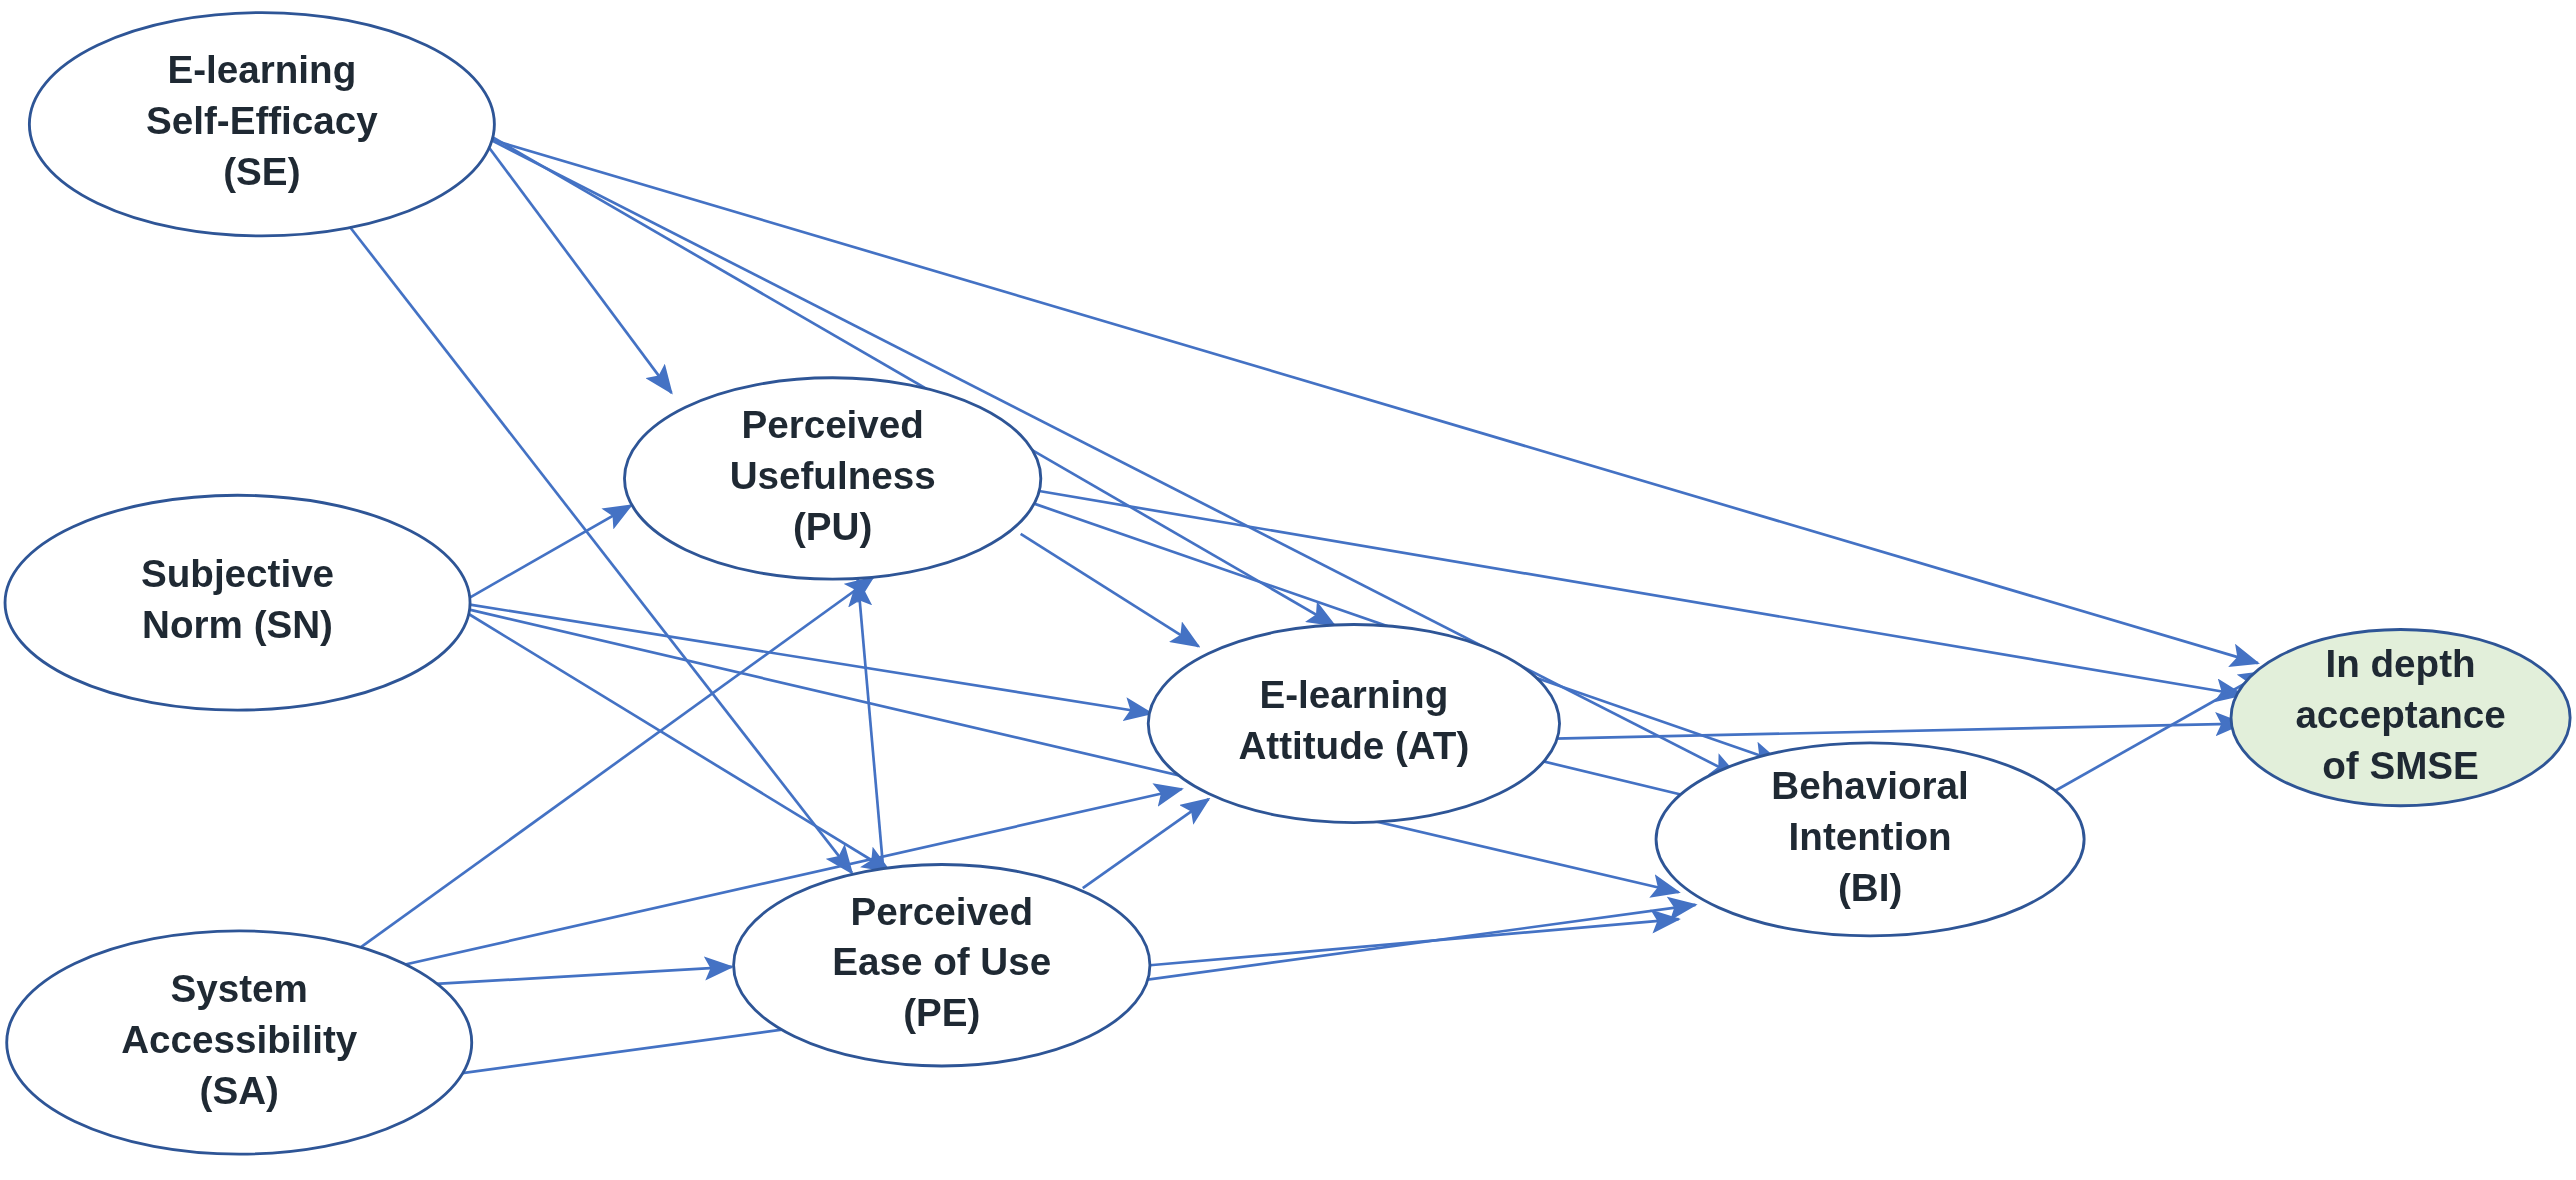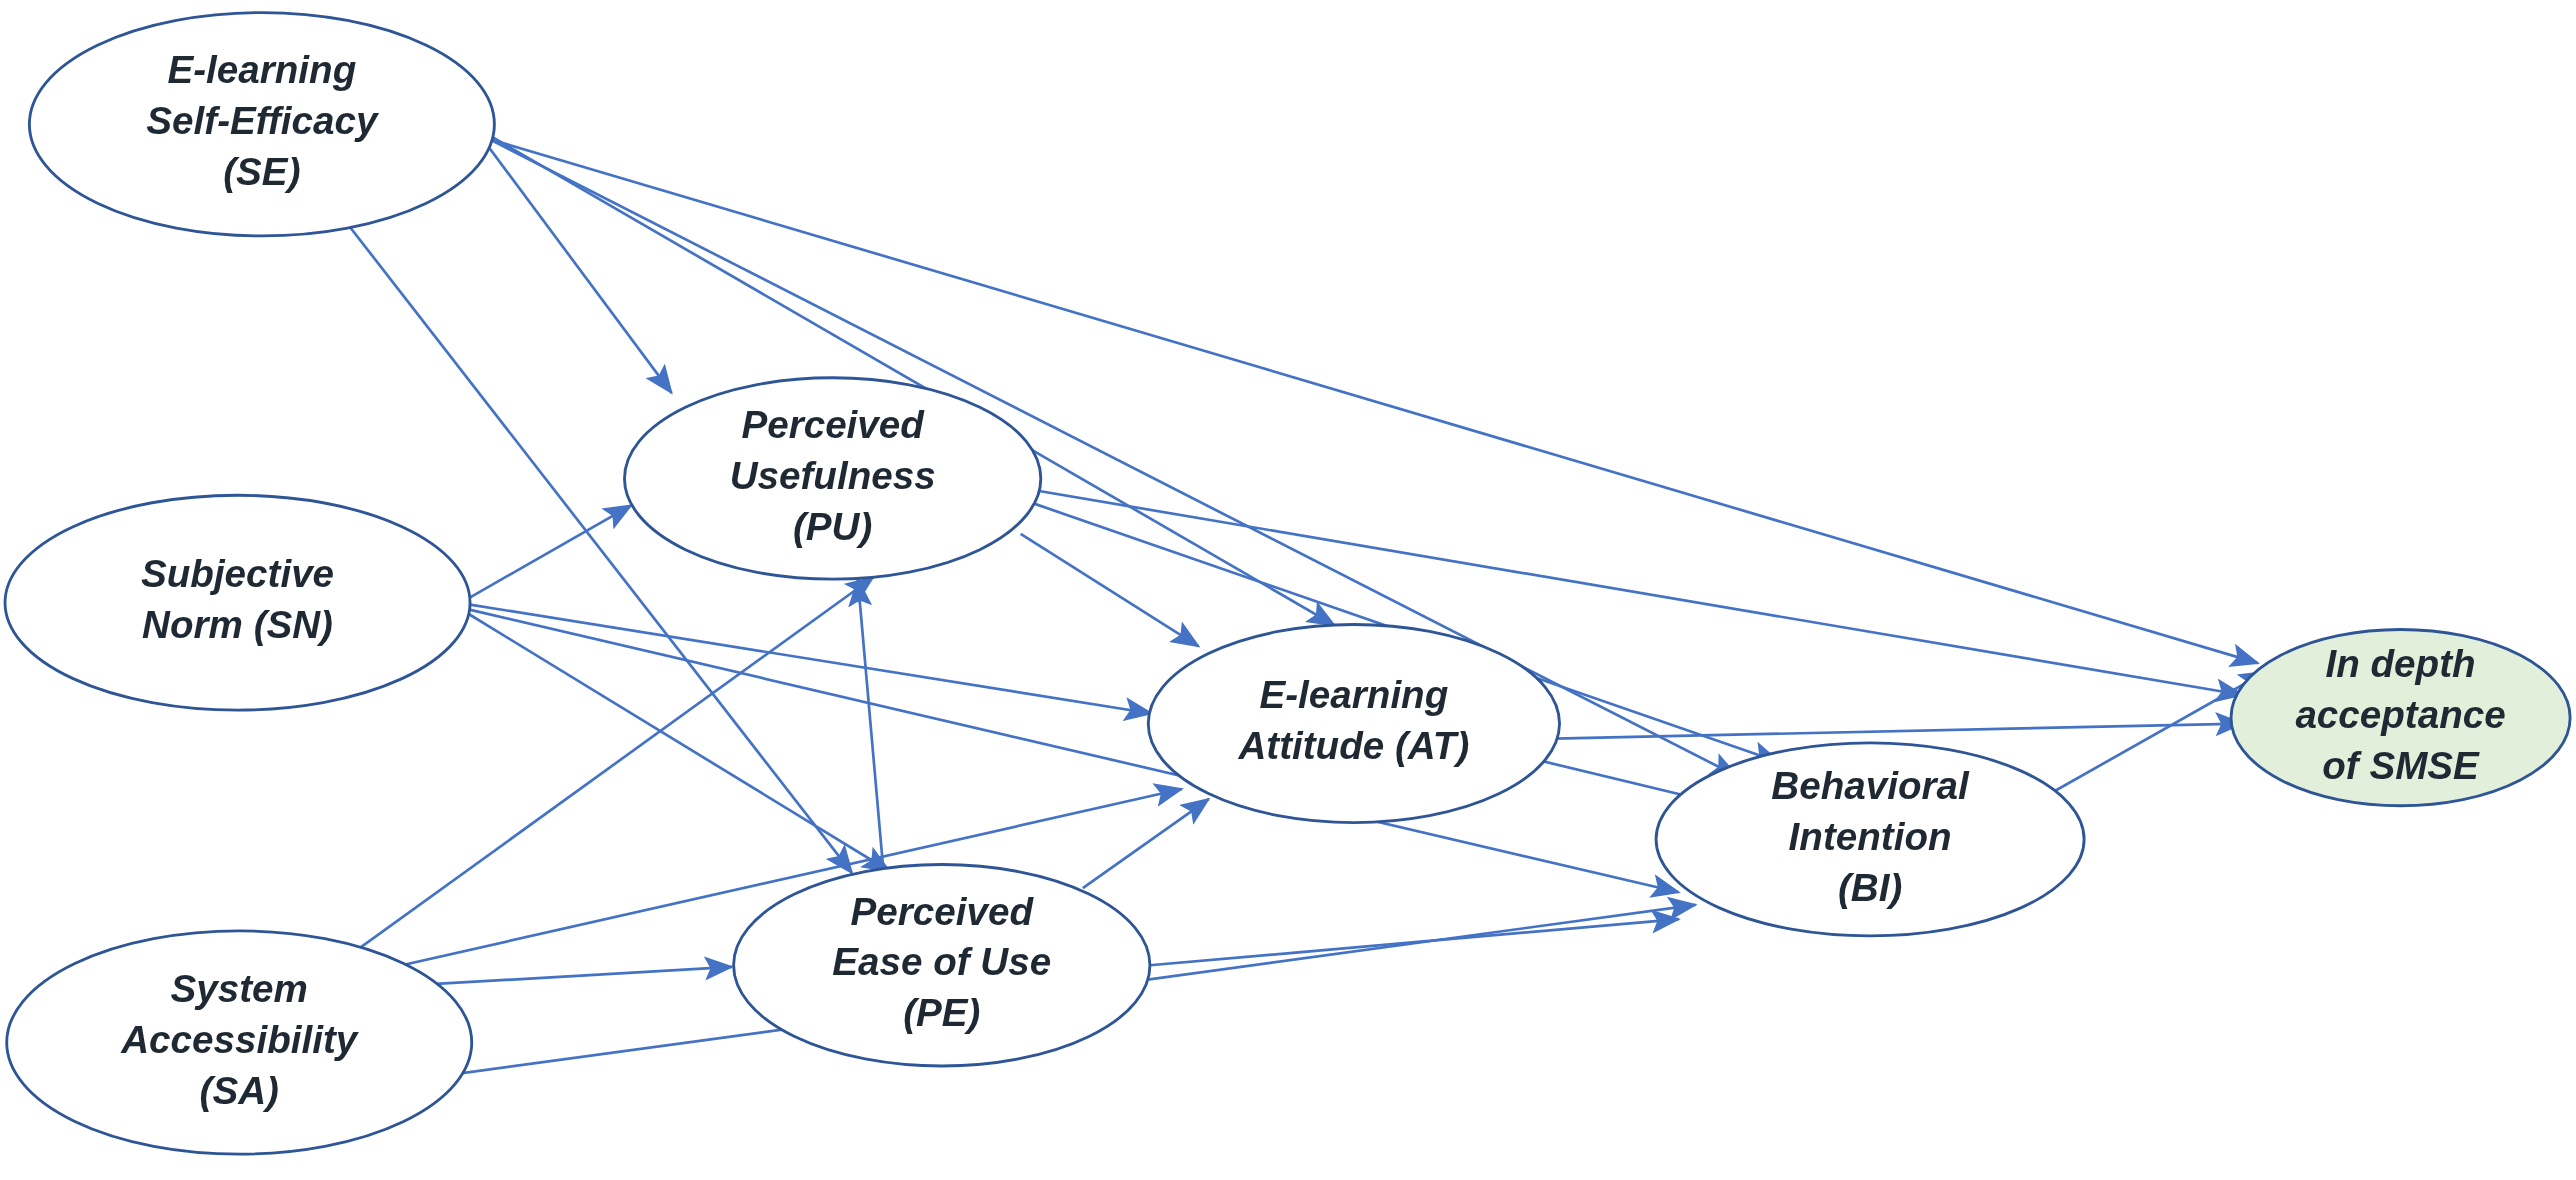--- a/index.html
+++ b/index.html
@@ -1,17 +1,17 @@
 <!DOCTYPE html>
 <html style="font-size:13.4px"><head>
 <meta charset="utf-8">
 <style>
   html,body{margin:0;padding:0;background:#ffffff;}
   #root{position:relative;width:2576px;height:1181px;background:#ffffff;
-        font-family:"Liberation Sans", sans-serif;overflow:hidden;font-style:italic;}
+        font-family:"Liberation Sans", sans-serif;overflow:hidden;}
   #model-svg{position:absolute;left:0;top:0;width:2576px;height:1181px;}
   .node-label{font-weight:bold;fill:#1f2933;font-family:"Liberation Sans", sans-serif;
               text-anchor:middle;dominant-baseline:middle;}
 </style>
 </head>
 <body>
 
 <div id="root">
   <svg id="model-svg" viewBox="0 0 3069 1407" xmlns="http://www.w3.org/2000/svg">
     <defs>

